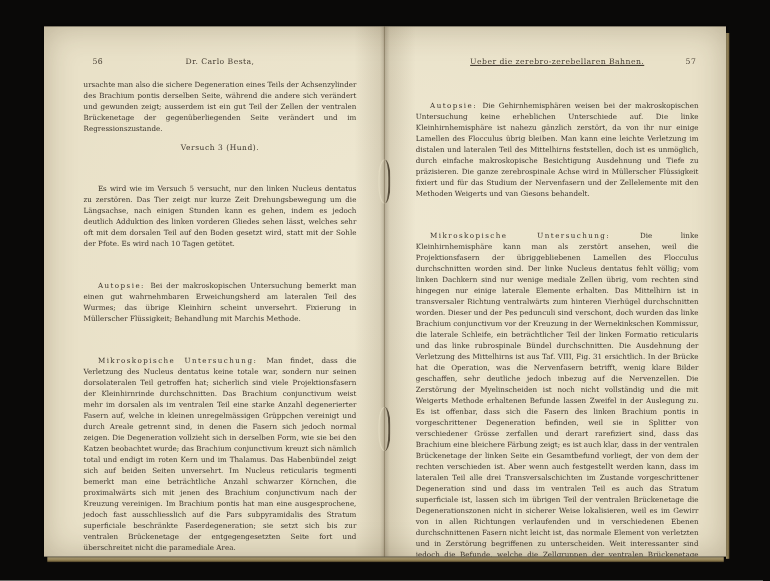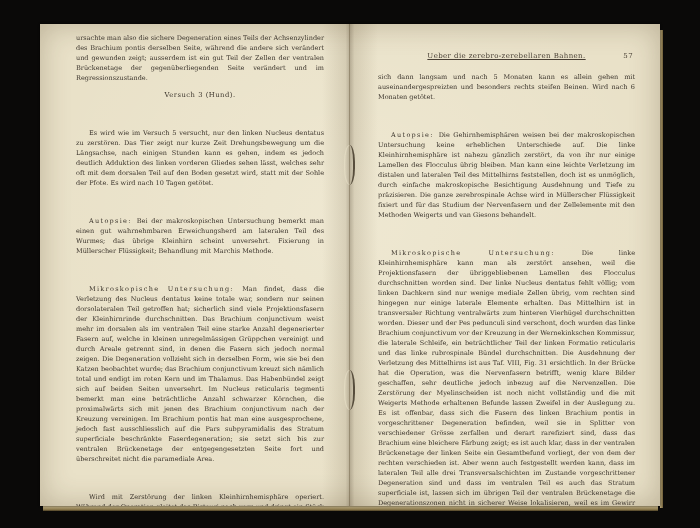--- a/index.html
+++ b/index.html
@@ -96,37 +96,40 @@
 <body>
 
 <div class="backdrop"></div>
 
 <div class="edge-bottom"></div>
 <div class="edge-right"></div>
 
 <div class="spread">
 
   <div class="page left">
+    <div class="header-row">
+      <span class="page-number">56</span>
+      <span class="running-header">Dr. Carlo Besta,</span>
+    </div>
     <div class="text-col">
         <p class="blk continuation">ursachte man also die sichere Degeneration eines Teils der Achsenzylinder des Brachium pontis derselben Seite, während die andere sich verändert und gewunden zeigt; ausserdem ist ein gut Teil der Zellen der ventralen Brückenetage der gegenüberliegenden Seite verändert und im Regressionszustande.</p>
         <p class="blk heading">Versuch 3 (Hund).</p>
         <p class="blk indent">Es wird wie im Versuch 5 versucht, nur den linken Nucleus dentatus zu zerstören. Das Tier zeigt nur kurze Zeit Drehungsbewegung um die Längsachse, nach einigen Stunden kann es gehen, indem es jedoch deutlich Adduktion des linken vorderen Gliedes sehen lässt, welches sehr oft mit dem dorsalen Teil auf den Boden gesetzt wird, statt mit der Sohle der Pfote. Es wird nach 10 Tagen getötet.</p>
         <p class="blk indent"><span class="lead">Autopsie: </span>Bei der makroskopischen Untersuchung bemerkt man einen gut wahrnehmbaren Erweichungsherd am lateralen Teil des Wurmes; das übrige Kleinhirn scheint unversehrt. Fixierung in Müllerscher Flüssigkeit; Behandlung mit Marchis Methode.</p>
         <p class="blk indent"><span class="lead">Mikroskopische Untersuchung: </span>Man findet, dass die Verletzung des Nucleus dentatus keine totale war, sondern nur seinen dorsolateralen Teil getroffen hat; sicherlich sind viele Projektionsfasern der Kleinhirnrinde durchschnitten. Das Brachium conjunctivum weist mehr im dorsalen als im ventralen Teil eine starke Anzahl degenerierter Fasern auf, welche in kleinen unregelmässigen Grüppchen vereinigt und durch Areale getrennt sind, in denen die Fasern sich jedoch normal zeigen. Die Degeneration vollzieht sich in derselben Form, wie sie bei den Katzen beobachtet wurde; das Brachium conjunctivum kreuzt sich nämlich total und endigt im roten Kern und im Thalamus. Das Habenbündel zeigt sich auf beiden Seiten unversehrt. Im Nucleus reticularis tegmenti bemerkt man eine beträchtliche Anzahl schwarzer Körnchen, die proximalwärts sich mit jenen des Brachium conjunctivum nach der Kreuzung vereinigen. Im Brachium pontis hat man eine ausgesprochene, jedoch fast ausschliesslich auf die Pars subpyramidalis des Stratum superficiale beschränkte Faserdegeneration; sie setzt sich bis zur ventralen Brückenetage der entgegengesetzten Seite fort und überschreitet nicht die paramediale Area.</p>
         <p class="blk indent">Wird mit Zerstörung der linken Kleinhirnhemisphäre operiert. Während der Operation gleitet das Bistouri nach vorn und dringt ein Stück ins Nervengewebe zwischen der Brücke und dem Mittelhirn. Nachdem die Wirkung des Chloroforms aufgehört hat, wird festgestellt; dass der Hund eine sehr starke Drehung des Kopfes auf die rechte Seite zeigt. Die rechten Glieder sind ausgestreckt und steif. In diesem Zustande verbleibt das Tier ungefähr zwei Monate, so dass es immer künstlich ernährt werden muss. Durch starke Reize bewegt es krampfhaft die linken Glieder, aber die rechten behalten die ausgestreckte Zwangslage bei. Erst im dritten Monate kann es, wenn gestützt, einige Schritte machen, aber immer bleiben die rechten Glieder sehr steif. Das bessert</p>
       </div>
   </div>
 
   <div class="page right">
     <div class="header-row">
       <span class="running-header">Ueber die zerebro-zerebellaren Bahnen.</span>
       <span class="page-number">57</span>
     </div>
     <div class="text-col">
-        <p class="blk continuation">sich dann langsam und nach 5 Monaten kann es allein gehen mit auseinandergespreizten und besonders rechts steifen Beinen. Wird nach 6 Monaten getötet.</p>
         <p class="blk indent"><span class="lead">Autopsie: </span>Die Gehirnhemisphären weisen bei der makroskopischen Untersuchung keine erheblichen Unterschiede auf. Die linke Kleinhirnhemisphäre ist nahezu gänzlich zerstört, da von ihr nur einige Lamellen des Flocculus übrig bleiben. Man kann eine leichte Verletzung im distalen und lateralen Teil des Mittelhirns feststellen, doch ist es unmöglich, durch einfache makroskopische Besichtigung Ausdehnung und Tiefe zu präzisieren. Die ganze zerebrospinale Achse wird in Müllerscher Flüssigkeit fixiert und für das Studium der Nervenfasern und der Zellelemente mit den Methoden Weigerts und van Giesons behandelt.</p>
         <p class="blk indent"><span class="lead">Mikroskopische Untersuchung: </span>Die linke Kleinhirnhemisphäre kann man als zerstört ansehen, weil die Projektionsfasern der übriggebliebenen Lamellen des Flocculus durchschnitten worden sind. Der linke Nucleus dentatus fehlt völlig; vom linken Dachkern sind nur wenige mediale Zellen übrig, vom rechten sind hingegen nur einige laterale Elemente erhalten. Das Mittelhirn ist in transversaler Richtung ventralwärts zum hinteren Vierhügel durchschnitten worden. Dieser und der Pes pedunculi sind verschont, doch wurden das linke Brachium conjunctivum vor der Kreuzung in der Wernekinkschen Kommissur, die laterale Schleife, ein beträchtlicher Teil der linken Formatio reticularis und das linke rubrospinale Bündel durchschnitten. Die Ausdehnung der Verletzung des Mittelhirns ist aus Taf. VIII, Fig. 31 ersichtlich. In der Brücke hat die Operation, was die Nervenfasern betrifft, wenig klare Bilder geschaffen, sehr deutliche jedoch inbezug auf die Nervenzellen. Die Zerstörung der Myelinscheiden ist noch nicht vollständig und die mit Weigerts Methode erhaltenen Befunde lassen Zweifel in der Auslegung zu. Es ist offenbar, dass sich die Fasern des linken Brachium pontis in vorgeschrittener Degeneration befinden, weil sie in Splitter von verschiedener Grösse zerfallen und derart rarefiziert sind, dass das Brachium eine bleichere Färbung zeigt; es ist auch klar, dass in der ventralen Brückenetage der linken Seite ein Gesamtbefund vorliegt, der von dem der rechten verschieden ist. Aber wenn auch festgestellt werden kann, dass im lateralen Teil alle drei Transversalschichten im Zustande vorgeschrittener Degeneration sind und dass im ventralen Teil es auch das Stratum superficiale ist, lassen sich im übrigen Teil der ventralen Brückenetage die Degenerationszonen nicht in sicherer Weise lokalisieren, weil es im Gewirr von in allen Richtungen verlaufenden und in verschiedenen Ebenen durchschnittenen Fasern nicht leicht ist, das normale Element von verletzten und in Zerstörung begriffenen zu unterscheiden. Weit interessanter sind jedoch die Befunde, welche die Zellgruppen der ventralen Brückenetage betreffen. Es besteht hier ein völliger Kontrast im Verhalten der rechten zur linken Hälfte. In den beiden distalen Dritteln der Brücke sieht man in der Tat auf der rechten, also auf der der zerebellaren Läsion entgegengesetzten Seite, dass die Zellen der peri- und intrapedunkularen Gruppen (Taf. VIII, Fig. 32 p. ip. d.), der paramedialen (pm. d.) und der ventralen (v. d.) Area nahezu vollständig zerstört sind, während die Zellen der paralateralen Area (pl.), einige innerhalb</p>
       </div>
   </div>
 
   <div class="gutter-shadow"></div>
   <div class="fold-line"></div>
   <div class="stitch-thread s1"></div>
   <div class="stitch-thread s2"></div>
 </div>

